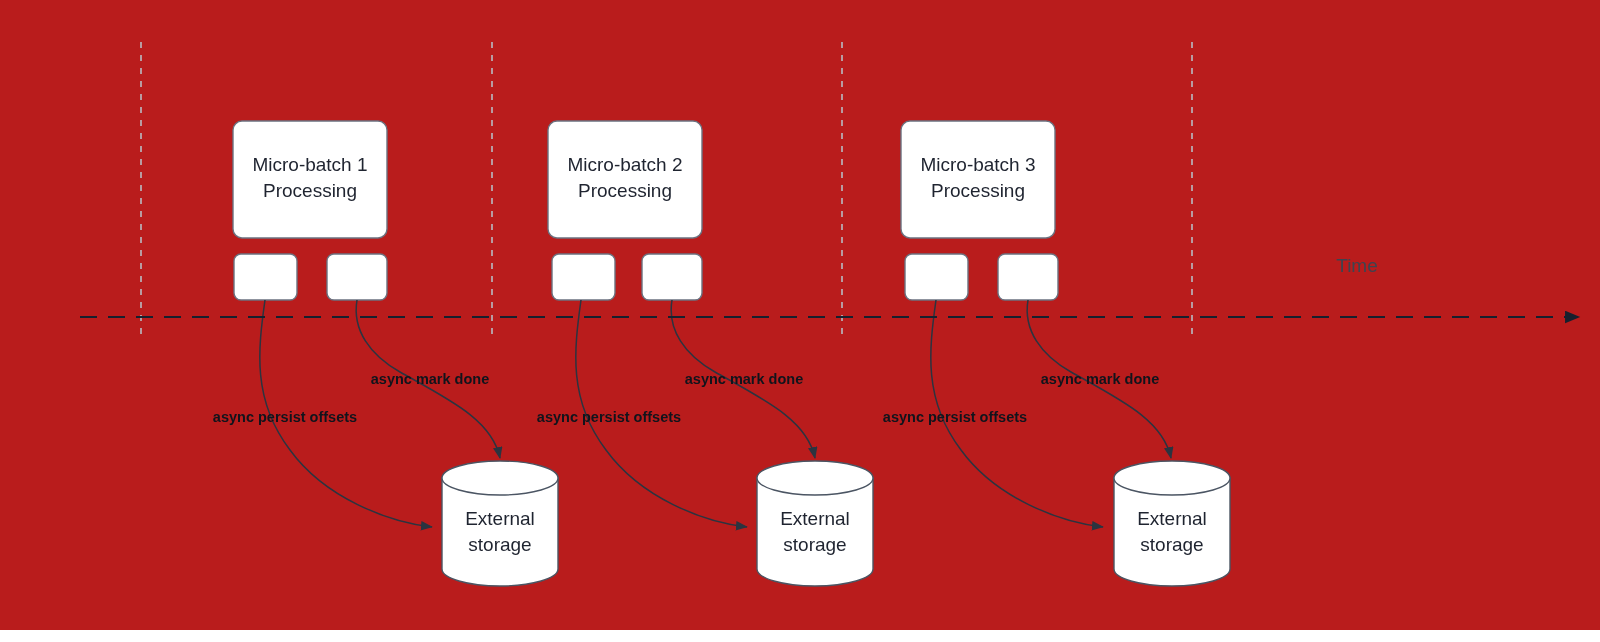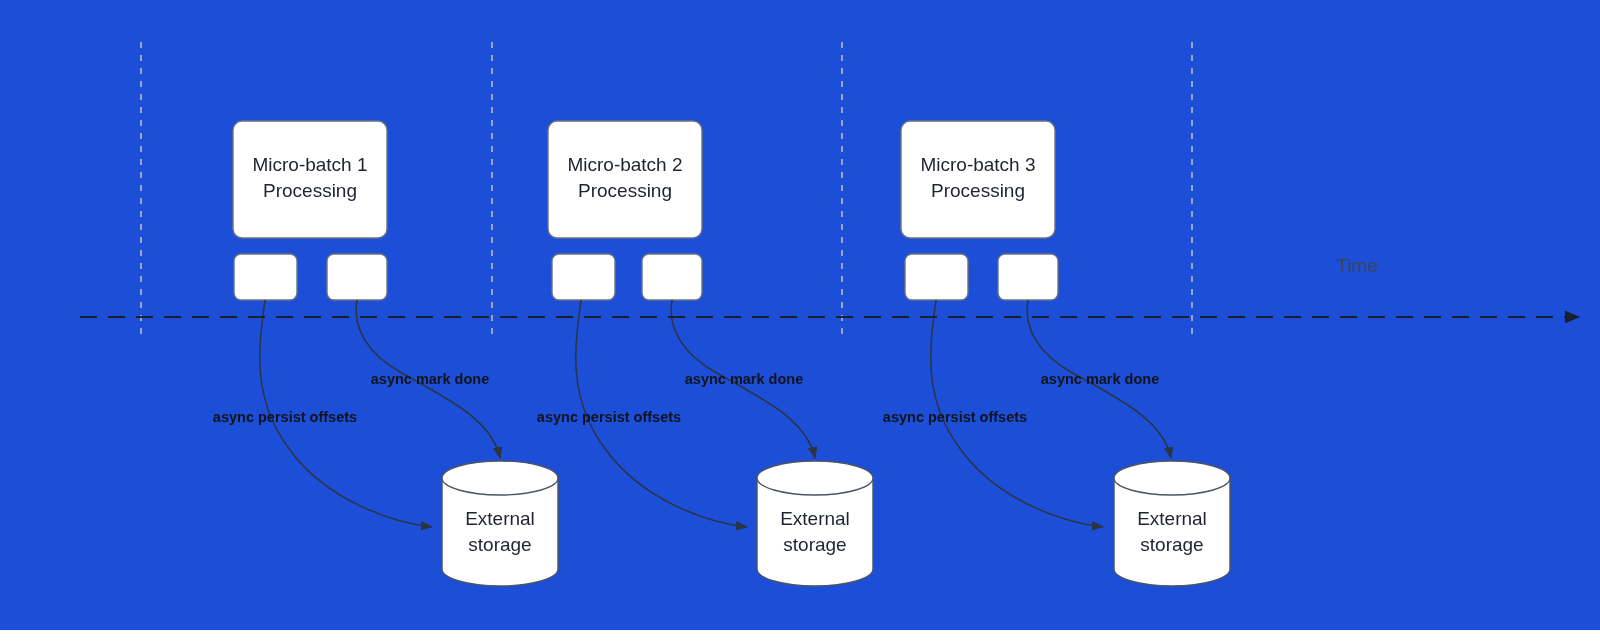--- a/index.html
+++ b/index.html
@@ -8,21 +8,21 @@
     padding: 0;
     background: #ffffff;
   }
   body {
     font-family: "Liberation Sans", sans-serif;
   }
   #canvas {
     position: relative;
     width: 1600px;
     height: 630px;
-    background: #1d4ed8;
+    background: #b91c1c;
     overflow: hidden;
   }
   #diagram-svg {
     position: absolute;
     top: 0;
     left: 0;
     width: 1600px;
     height: 642px;
     display: block;
   }

